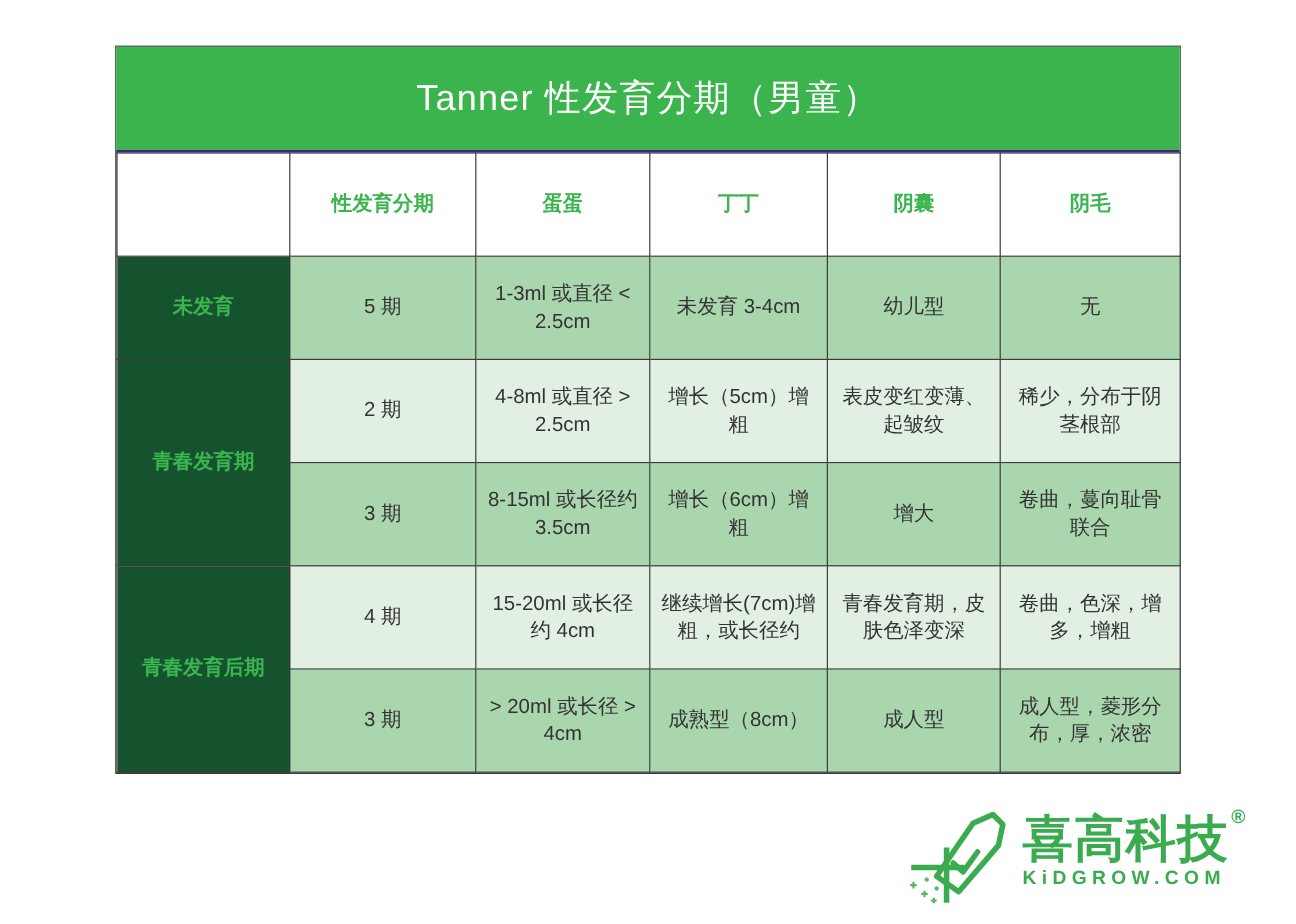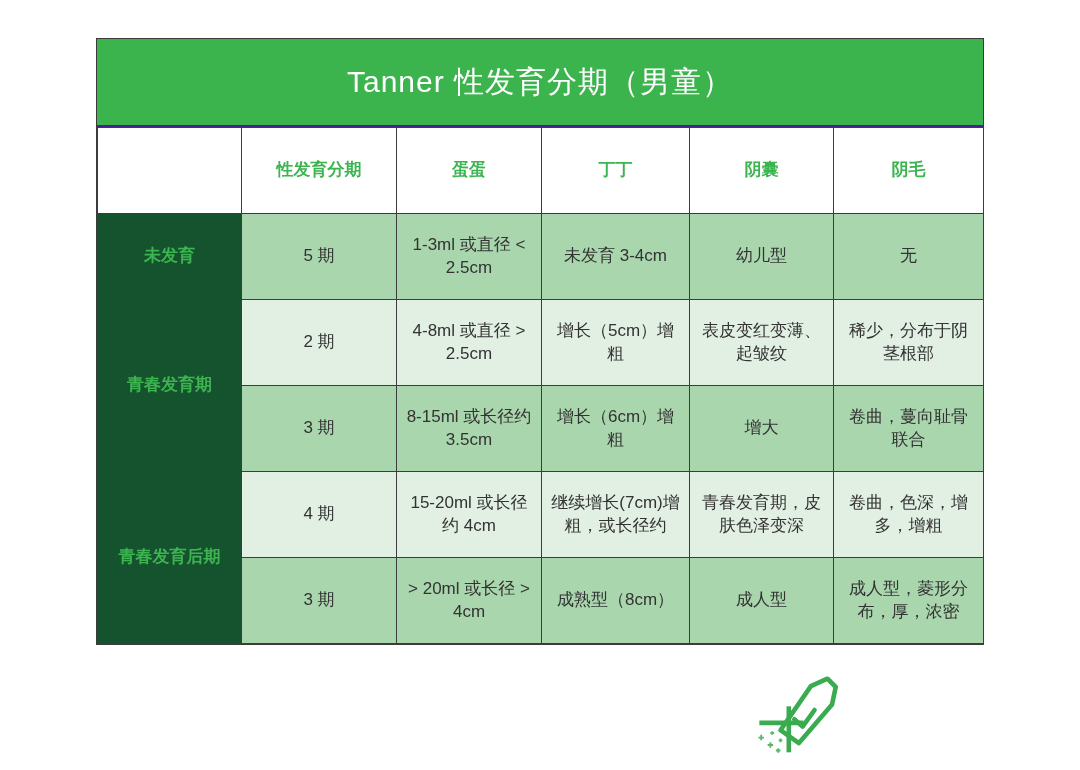--- a/index.html
+++ b/index.html
@@ -163,13 +163,17 @@
       <path d="M46 60 L55 68 L68 50" stroke-linecap="round" stroke-linejoin="round"></path>
     </g>
     <g stroke="#3aab4f" stroke-width="2" fill="none" opacity="0.85">
       <path d="M7 80 h6 M10 77 v6"></path>
       <path d="M17 88 h6 M20 85 v6"></path>
       <path d="M26 94 h5 M28.5 91.5 v5"></path>
       <path d="M20 75 h4 M22 73 v4"></path>
       <path d="M29 83 h4 M31 81 v4"></path>
     </g>
   </svg>
+  <div class="logo-text">
+    <div class="brand-line"><span>喜高科技</span><span class="reg">®</span></div>
+    <div class="domain-line">KiDGROW.COM</div>
+  </div>
 </div>
 
 </body></html>

